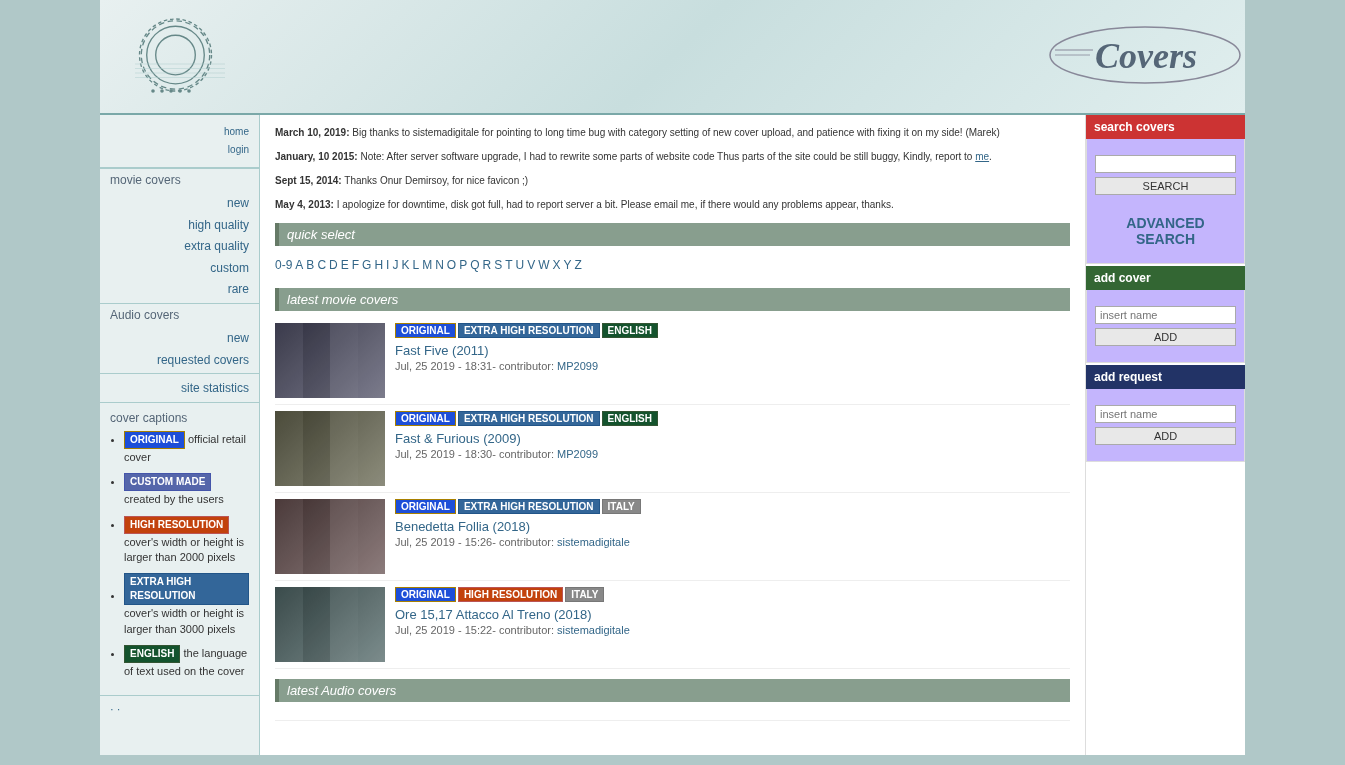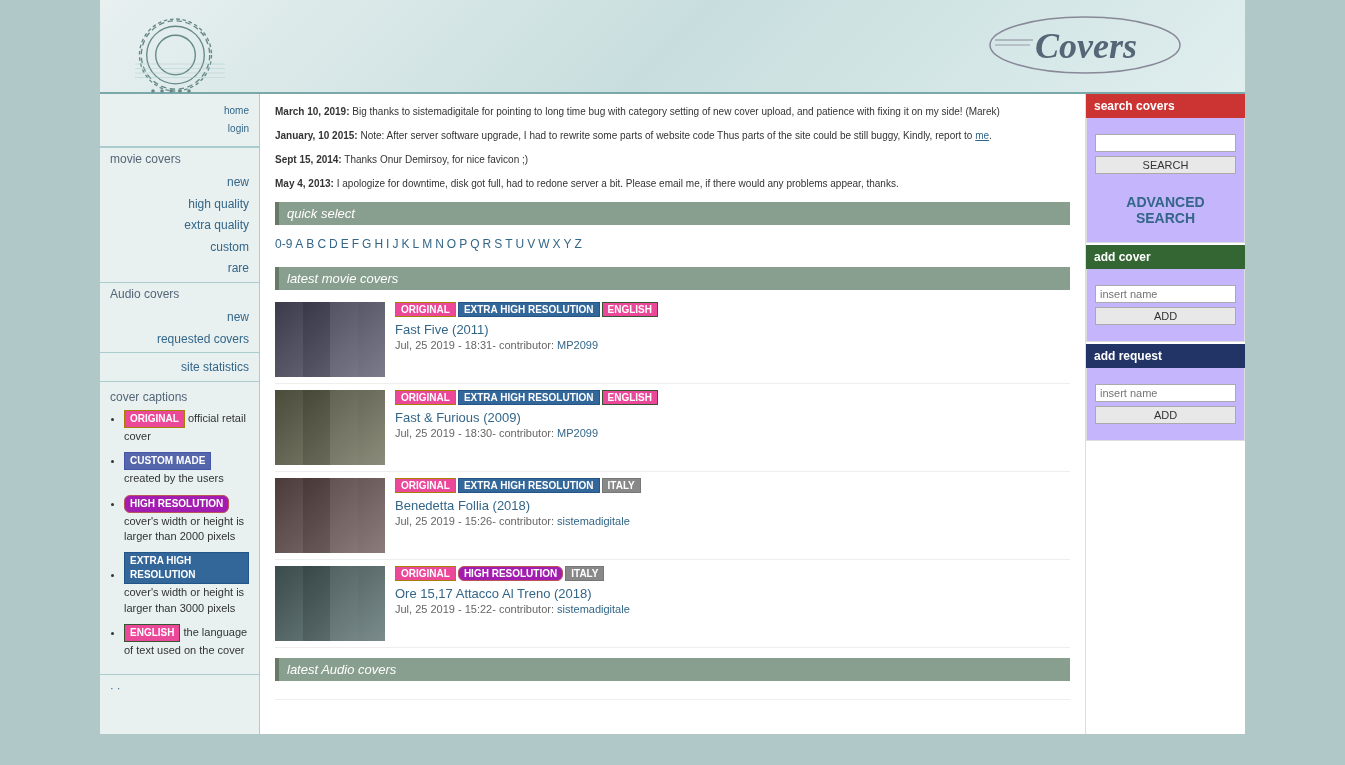--- a/index.html
+++ b/index.html
@@ -3,27 +3,26 @@
   <meta charset="utf-8">
   <style>
     * { margin: 0; padding: 0; box-sizing: border-box; }
     body { background: #b0c8c8; font-family: Arial, sans-serif; font-size: 12px; color: #333; }
     
     #wrapper { width: 1145px; margin: 0 auto; background: #fff; }
     
     
     #header {
       background: linear-gradient(135deg, #e8f0f0 0%, #c8dede 50%, #e0eeee 100%);
-      height: 94px;
+      height: 115px;
       position: relative;
       border-bottom: 2px solid #7aa8a8;
       display: flex;
       align-items: center;
       justify-content: flex-end;
-      padding-right: 60px;
     }
     #header .logo-area {
       position: absolute;
       left: 20px;
       top: 10px;
     }
     .gear-logo {
       width: 120px;
       height: 90px;
     }
@@ -100,25 +99,25 @@
     
     
     .badge {
       display: inline-block;
       padding: 1px 5px;
       font-size: 10px;
       font-weight: bold;
       border: 1px solid;
       margin-bottom: 1px;
     }
-    .badge-original { background: #ec4899; color: #fff; border-color: #a88000; }
+    .badge-original { background: #1d4ed8; color: #fff; border-color: #a88000; }
     .badge-custom { background: #5566aa; color: #fff; border-color: #4455aa; }
-    .badge-high-res { background: #a21caf; color: #fff; border-color: #bb5555; border-radius: 6px; }
+    .badge-high-res { background: #c2410c; color: #fff; border-color: #bb5555; }
     .badge-extra-high { background: #336699; color: #fff; border-color: #225588; }
-    .badge-english { background: #ec4899; color: #fff; border-color: #335533; }
+    .badge-english { background: #14532d; color: #fff; border-color: #335533; }
     .badge-italy { background: #888; color: #fff; border-color: #777; }
     
     
     #main {
       flex: 1;
       padding: 10px 15px;
       background: #fff;
     }
     
     
@@ -380,21 +379,21 @@
         <p>
           <strong>January, 10 2015:</strong>
           <span> Note: After server software upgrade, I had to rewrite some parts of website code Thus parts of the site could be still buggy, Kindly, report to </span><a href="#">me</a><span>.</span>
         </p>
         <p>
           <strong>Sept 15, 2014:</strong>
           <span> Thanks Onur Demirsoy, for nice favicon ;)</span>
         </p>
         <p>
           <strong>May 4, 2013:</strong>
-          <span> I apologize for downtime, disk got full, had to redone server a bit. Please email me, if there would any problems appear, thanks.</span>
+          <span> I apologize for downtime, disk got full, had to report server a bit. Please email me, if there would any problems appear, thanks.</span>
         </p>
       </div>
 
       <div class="section-header">quick select</div>
       <div class="alpha-nav" id="alpha-nav-container"><a href="#">0-9</a><a href="#">A</a><a href="#">B</a><a href="#">C</a><a href="#">D</a><a href="#">E</a><a href="#">F</a><a href="#">G</a><a href="#">H</a><a href="#">I</a><a href="#">J</a><a href="#">K</a><a href="#">L</a><a href="#">M</a><a href="#">N</a><a href="#">O</a><a href="#">P</a><a href="#">Q</a><a href="#">R</a><a href="#">S</a><a href="#">T</a><a href="#">U</a><a href="#">V</a><a href="#">W</a><a href="#">X</a><a href="#">Y</a><a href="#">Z</a></div>
 
       <div class="section-header">latest movie covers</div>
       <div class="covers-list" id="movie-covers-list">
           <div class="cover-item">
             <div class="cover-thumb thumb-fast5">

